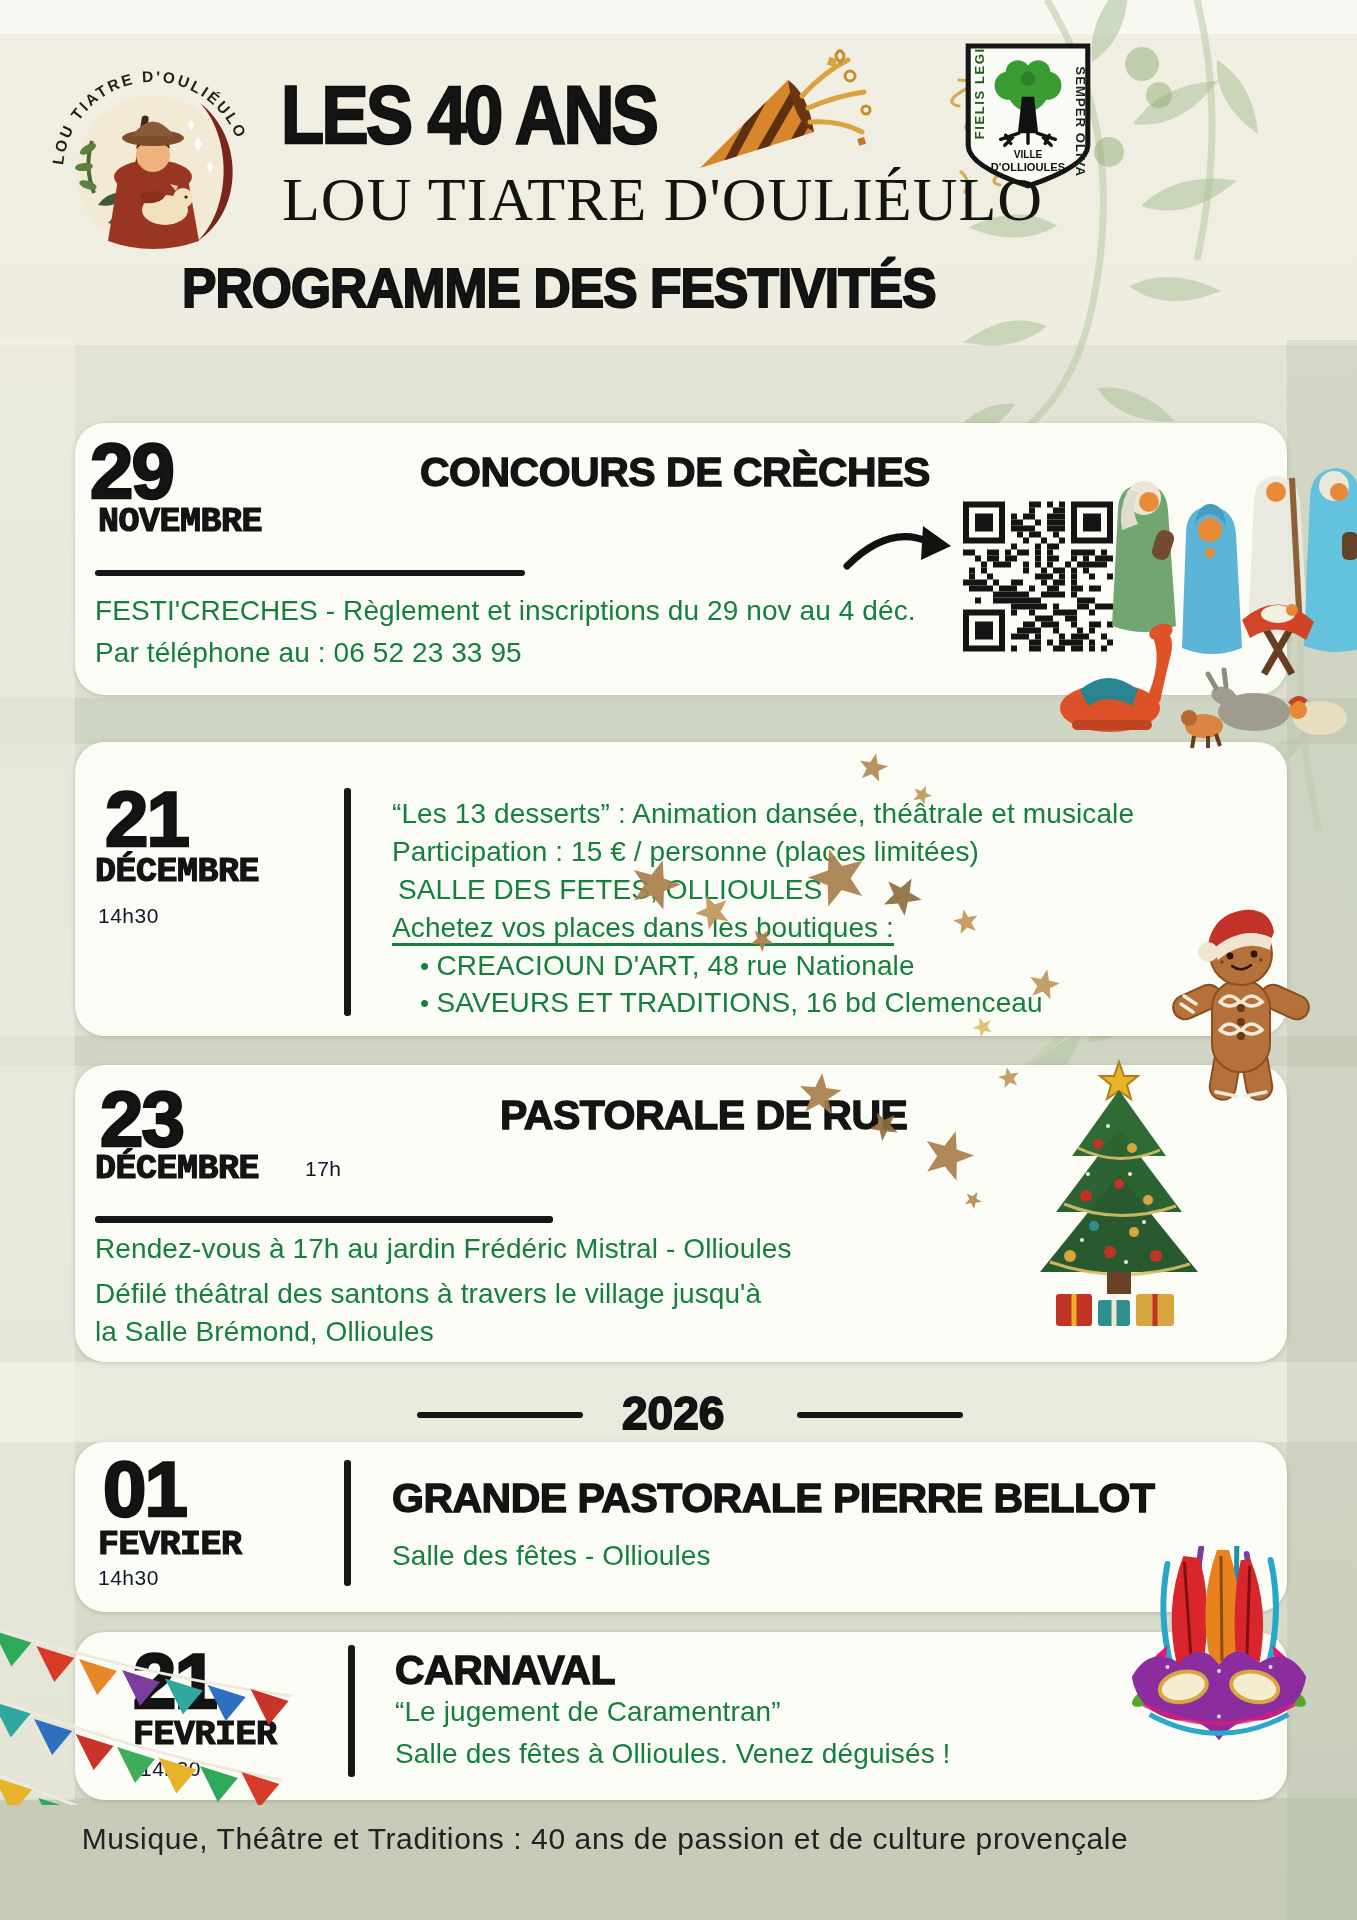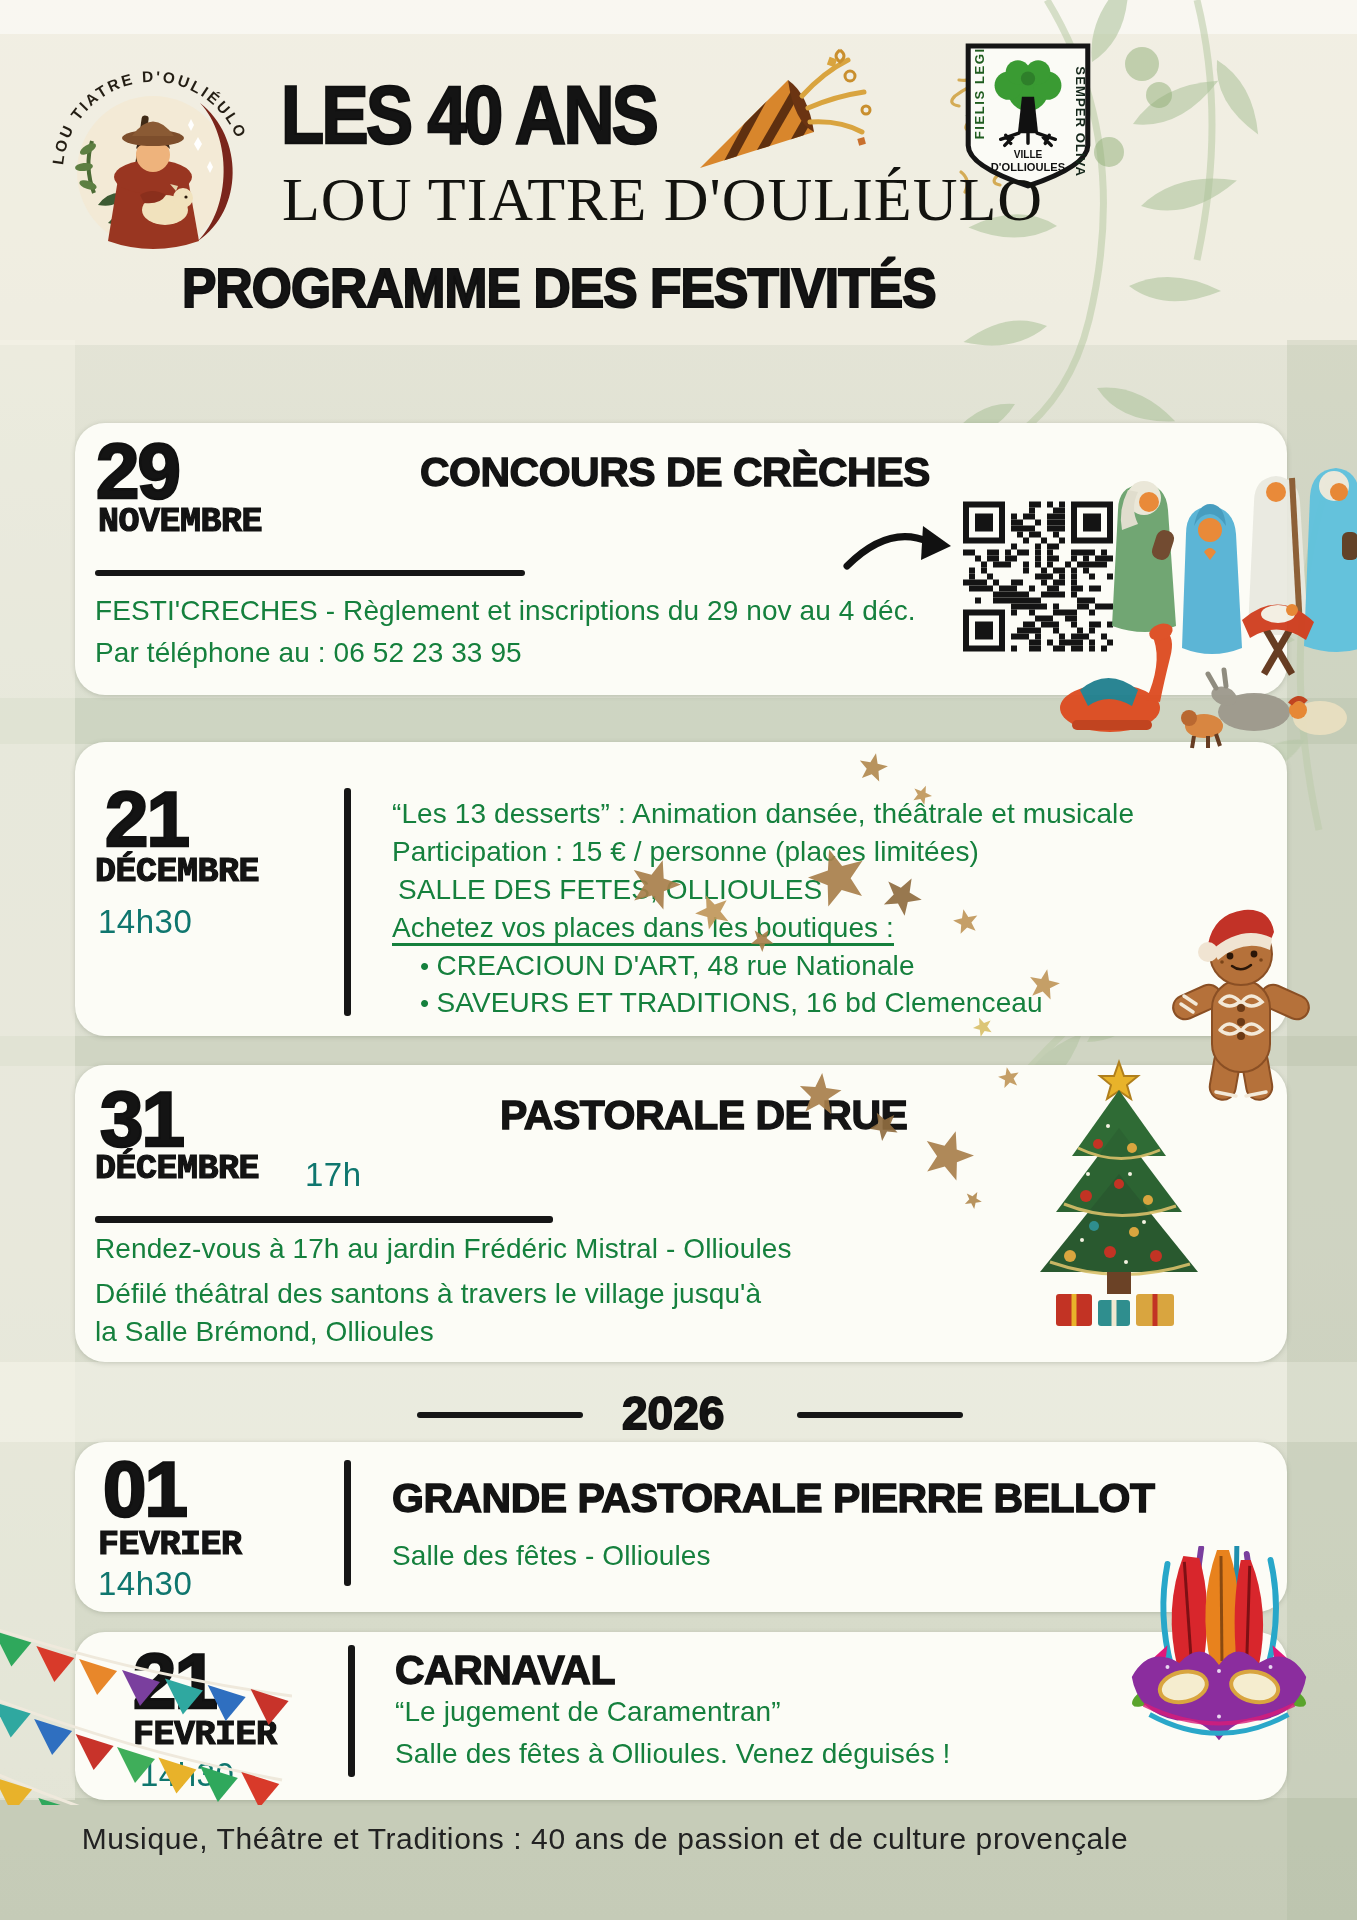--- a/index.html
+++ b/index.html
@@ -13,21 +13,21 @@
   .deco{position:absolute;z-index:4;pointer-events:none;}
   .bg-deco{position:absolute;z-index:1;pointer-events:none;}
   .hdr{position:absolute;z-index:2;}
   .h-title{font-family:"Liberation Sans",sans-serif;font-weight:bold;font-size:82px;line-height:1;
     letter-spacing:-3px;-webkit-text-stroke:2.4px #101010;transform:scaleX(.86);transform-origin:left top;white-space:nowrap;}
   .h-sub{font-family:"Liberation Serif","DejaVu Serif",serif;font-size:62px;line-height:1;letter-spacing:1px;white-space:nowrap;color:#13130f;}
   .h-prog{font-family:"Liberation Sans",sans-serif;font-weight:bold;font-size:56px;line-height:1;letter-spacing:-1px;
     -webkit-text-stroke:2px #101010;transform:scaleX(.92);transform-origin:left top;white-space:nowrap;}
   .day{font-weight:bold;font-size:78px;line-height:.95;letter-spacing:-2px;-webkit-text-stroke:2.6px #111;}
   .month{font-weight:bold;font-size:35px;line-height:1;-webkit-text-stroke:1.2px #111;letter-spacing:-.5px;font-family:Liberation Mono, monospace;}
-  .time{font-size:33px;line-height:1;color:#0f766e;letter-spacing:.5px;}
+  .time{font-size:21px;line-height:1;color:#0f172a;letter-spacing:.5px;}
   .ctitle{font-weight:bold;font-size:41px;line-height:1;-webkit-text-stroke:1.3px #111;letter-spacing:-.5px;white-space:nowrap;}
   .bline{font-size:28px;line-height:1.3;white-space:nowrap;color:#15803d;letter-spacing:.1px;}
   .u{text-decoration:underline;text-underline-offset:6px;text-decoration-thickness:2.5px;}
   .bullet::before{content:"•  ";font-size:26px;}
   .hline{position:absolute;background:#161616;border-radius:3px;}
   .vline{position:absolute;background:#161616;border-radius:3px;}
   .year{font-weight:bold;font-size:46px;line-height:1;-webkit-text-stroke:1.8px #111;z-index:3;position:absolute;}
   .yline{position:absolute;background:#161616;height:6px;border-radius:3px;z-index:3;}
   .footer-line{position:absolute;left:0;width:1210px;text-align:center;font-size:30px;letter-spacing:.6px;color:#222;z-index:5;}
 </style>
@@ -181,21 +181,21 @@
     <text transform="translate(24 98) rotate(-90)" font-family="Liberation Sans, sans-serif" font-size="13" font-weight="bold" fill="#1e5c1e" letter-spacing="1.5">FIELIS LEGI</text>
     <text transform="translate(114 26) rotate(90)" font-family="Liberation Sans, sans-serif" font-size="13" font-weight="bold" fill="#14261a" letter-spacing="1">SEMPER OLIVA</text>
     <text x="67" y="116" text-anchor="middle" font-family="Liberation Sans, sans-serif" font-size="10" font-weight="bold" fill="#111">VILLE</text>
     <text x="67" y="129" text-anchor="middle" font-family="Liberation Sans, sans-serif" font-size="11" font-weight="bold" fill="#111">D'OLLIOULES</text>
   </svg>
 
   <div class="hdr h-sub" style="left:282px;top:168px;">LOU TIATRE D'OULIÉULO</div>
   <div class="hdr h-prog" style="left:182px;top:260px;">PROGRAMME DES FESTIVITÉS</div>
 
   <section class="card" style="top:423px;height:272px;">
-    <div class="abs day" style="left:21px;top:11px;">29</div>
+    <div class="abs day" style="left:15px;top:11px;">29</div>
     <div class="abs month" style="left:23px;top:82px;">NOVEMBRE</div>
     <div class="hline" style="left:20px;top:147px;width:430px;height:6px;"></div>
     <div class="abs ctitle" style="left:345px;top:29px;">CONCOURS DE CRÈCHES</div>
     <div class="abs bline" style="left:20px;top:170px;">FESTI'CRECHES - Règlement et inscriptions du 29 nov au 4 déc.</div>
     <div class="abs bline" style="left:20px;top:212px;">Par téléphone au : 06 52 23 33 95</div>
     <svg class="abs" style="left:768px;top:97px;width:112px;height:52px;" viewBox="0 0 112 52">
       <path d="M4 46 Q 46 4 86 22" stroke="#111" stroke-width="7" fill="none" stroke-linecap="round"></path>
       <polygon points="80,6 108,26 78,40" fill="#111"></polygon>
     </svg>
     <div class="abs" style="left:888px;top:77px;width:150px;height:153px;">
@@ -523,21 +523,21 @@
         <path d="M13 106 l12 8"></path>
       <path d="M48 194 l20 4"></path>
         <path d="M78 198 l20 -4"></path>
     </g>
     <circle cx="73" cy="110" r="4" fill="#6b3a16"></circle>
       <circle cx="73" cy="124" r="4" fill="#6b3a16"></circle>
       <circle cx="73" cy="138" r="4" fill="#6b3a16"></circle>
   </svg>
 
   <section class="card" style="top:1065px;height:297px;">
-    <div class="abs day" style="left:25px;top:17px;">31</div>
+    <div class="abs day" style="left:25px;top:17px;">23</div>
     <div class="abs month" style="left:20px;top:87px;">DÉCEMBRE</div>
     <div class="abs time" style="left:230px;top:93px;">17h</div>
     <div class="hline" style="left:20px;top:151px;width:458px;height:7px;"></div>
     <div class="abs ctitle" style="left:425px;top:30px;">PASTORALE DE RUE</div>
     <div class="abs bline" style="left:20px;top:166px;">Rendez-vous à 17h au jardin Frédéric Mistral - Ollioules</div>
     <div class="abs bline" style="left:20px;top:211px;">Défilé théâtral des santons à travers le village jusqu'à</div>
     <div class="abs bline" style="left:20px;top:249px;">la Salle Brémond, Ollioules</div>
   </section>
 
   <svg class="deco" style="left:998px;top:1056px;width:242px;height:288px;" viewBox="0 0 242 288">

